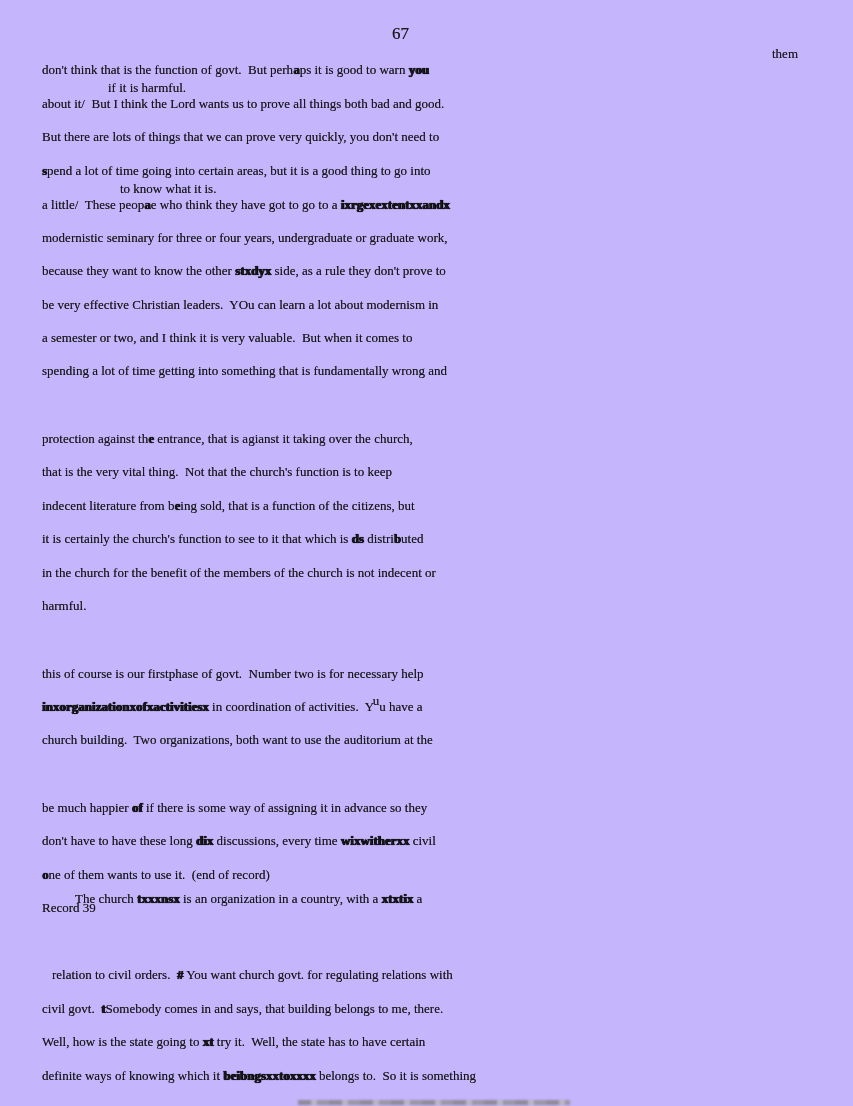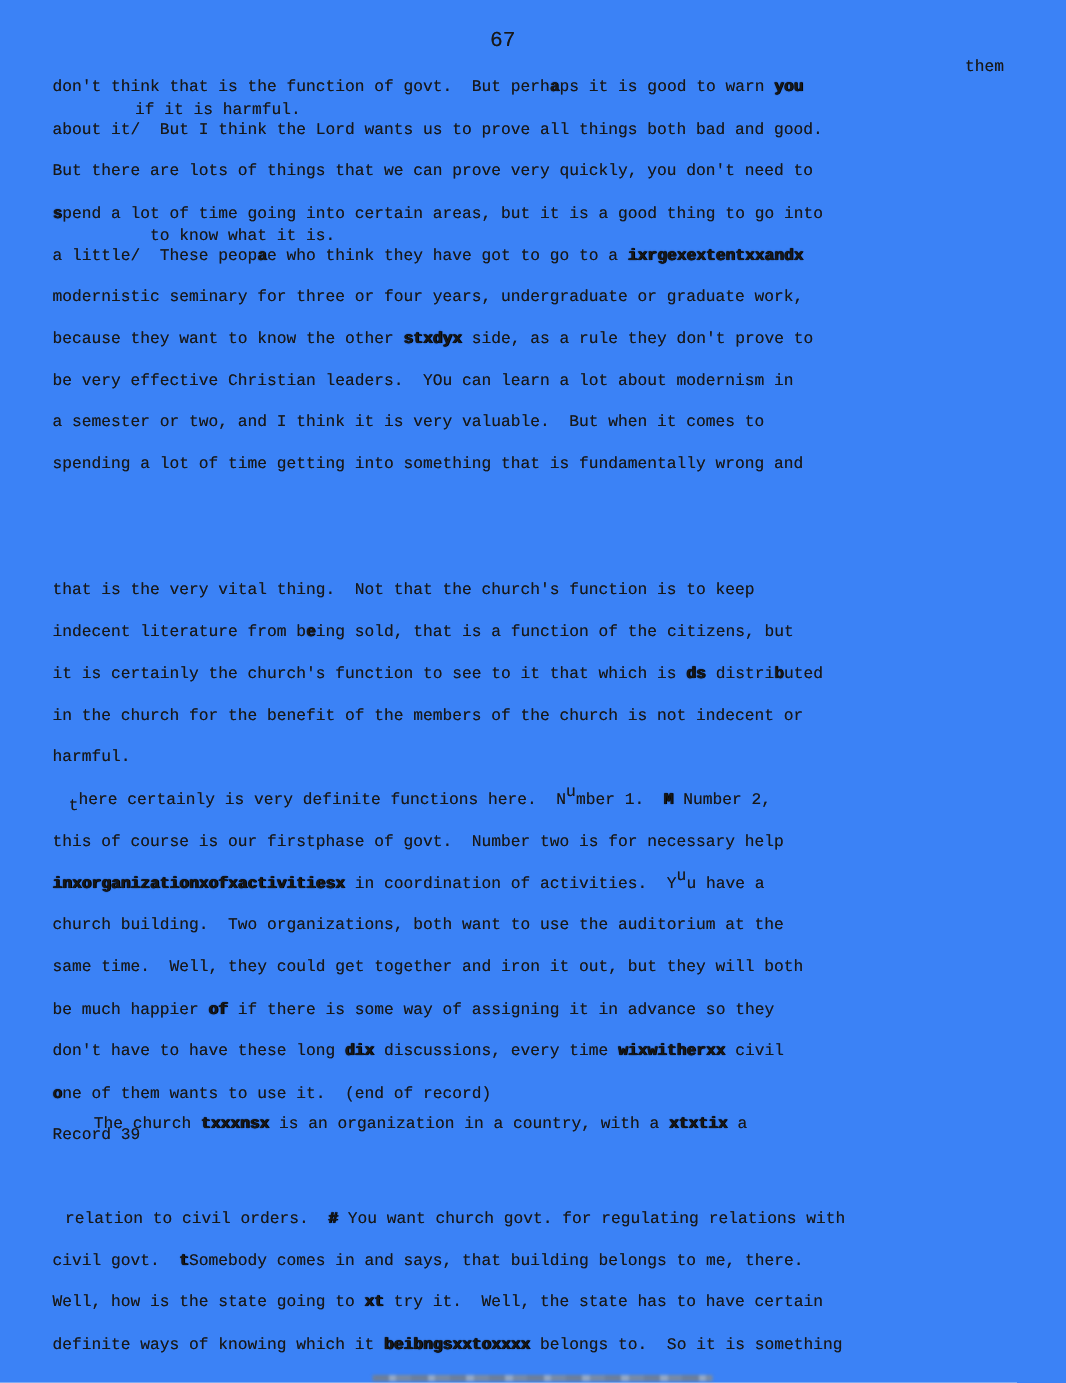--- a/index.html
+++ b/index.html
@@ -43,46 +43,45 @@
   .scan-artifact{
     position:absolute;
     background:repeating-linear-gradient(90deg,#7e7e7a 0 13px,#b5b5af 13px 19px,#8d8d88 19px 31px);
     filter:blur(1.2px);
     opacity:.75;
   }
 </style>
 </head>
 <body>
 
-<div class="page" style="background: #3b82f6; color: rgb(24, 24, 24);">
+<div class="page" style="background: #c4b5fd; color: rgb(24, 24, 24); font-family: Liberation Serif, serif;">
   <div class="page-number" style="left: 392px; top: 24px;">67</div>
   <div class="scan-artifact" style="left: 298px; top: 1100px; width: 272px; height: 5px;"></div>
 <div class="tline" style="left: 772px; top: 47px;"><span class="s-n">them</span></div>
     <div class="tline" style="left: 42px; top: 63px;"><span class="s-n">don't think that is the function of govt.  But perh</span><span class="s-over">a</span><span class="s-n">ps it is good to warn </span><span class="s-x">you</span></div>
     <div class="tline" style="left: 108px; top: 81px;"><span class="s-n">if it is harmful.</span></div>
     <div class="tline" style="left: 42px; top: 97px;"><span class="s-n">about it/  But I think the Lord wants us to prove all things both bad and good.</span></div>
     <div class="tline" style="left: 42px; top: 130px;"><span class="s-n">But there are lots of things that we can prove very quickly, you don't need to</span></div>
     <div class="tline" style="left: 42px; top: 164px;"><span class="s-over">s</span><span class="s-n">pend a lot of time going into certain areas, but it is a good thing to go into</span></div>
     <div class="tline" style="left: 120px; top: 182px;"><span class="s-n">to know what it is.</span></div>
     <div class="tline" style="left: 42px; top: 198px;"><span class="s-n">a little/  These peop</span><span class="s-over">a</span><span class="s-n">e who think they have got to go to a </span><span class="s-x">ixrgexextentxxandx</span></div>
     <div class="tline" style="left: 42px; top: 231px;"><span class="s-n">modernistic seminary for three or four years, undergraduate or graduate work,</span></div>
     <div class="tline" style="left: 42px; top: 264px;"><span class="s-n">because they want to know the other </span><span class="s-x">stxdyx</span><span class="s-n"> side, as a rule they don't prove to</span></div>
     <div class="tline" style="left: 42px; top: 298px; text-align: right;"><span class="s-n">be very effective Christian leaders.  YOu can learn a lot about modernism in</span></div>
     <div class="tline" style="left: 42px; top: 331px;"><span class="s-n">a semester or two, and I think it is very valuable.  But when it comes to</span></div>
     <div class="tline" style="left: 42px; top: 364px;"><span class="s-n">spending a lot of time getting into something that is fundamentally wrong and</span></div>
+    <div class="tline" style="left: 42px; top: 432px;"><span class="s-n">protection against th</span><span class="s-over">e</span><span class="s-n"> entrance, that is agianst it taking over the church,</span></div>
     <div class="tline" style="left: 42px; top: 465px;"><span class="s-n">that is the very vital thing.  Not that the church's function is to keep</span></div>
     <div class="tline" style="left: 42px; top: 499px;"><span class="s-n">indecent literature from b</span><span class="s-over">e</span><span class="s-n">ing sold, that is a function of the citizens, but</span></div>
     <div class="tline" style="left: 42px; top: 532px;"><span class="s-n">it is certainly the church's function to see to it that which is </span><span class="s-x">ds</span><span class="s-n"> distri</span><span class="s-over">b</span><span class="s-n">uted</span></div>
     <div class="tline" style="left: 42px; top: 566px;"><span class="s-n">in the church for the benefit of the members of the church is not indecent or</span></div>
     <div class="tline" style="left: 42px; top: 599px;"><span class="s-n">harmful.</span></div>
-    <div class="tline" style="left: 55px; top: 633px;"><span class="s-sub">t</span><span class="s-n">here certainly is very definite functions here.  N</span><span class="s-sup">u</span><span class="s-n">mber 1.  </span><span class="s-x">M</span><span class="s-n"> Number 2,</span></div>
     <div class="tline" style="left: 42px; top: 667px;"><span class="s-n">this of course is our firstphase of govt.  Number two is for necessary help</span></div>
     <div class="tline" style="left: 42px; top: 700px;"><span class="s-x">inxorganizationxofxactivitiesx</span><span class="s-n"> in coordination of activities.  Y</span><span class="s-sup">u</span><span class="s-n">u have a</span></div>
     <div class="tline" style="left: 42px; top: 733px;"><span class="s-n">church building.  Two organizations, both want to use the auditorium at the</span></div>
-    <div class="tline" style="left: 42px; top: 767px;"><span class="s-n">same time.  Well, they could get together and iron it out, but they will both</span></div>
     <div class="tline" style="left: 42px; top: 801px;"><span class="s-n">be much happier </span><span class="s-x">of</span><span class="s-n"> if there is some way of assigning it in advance so they</span></div>
     <div class="tline" style="left: 42px; top: 834px;"><span class="s-n">don't have to have these long </span><span class="s-x">dix</span><span class="s-n"> discussions, every time </span><span class="s-x">wixwitherxx</span><span class="s-n"> civil</span></div>
     <div class="tline" style="left: 42px; top: 868px;"><span class="s-over">o</span><span class="s-n">ne of them wants to use it.  (end of record)</span></div>
     <div class="tline" style="left: 42px; top: 901px;"><span class="s-n">Record 39</span></div>
     <div class="tline" style="left: 75px; top: 892px; text-align: right;"><span class="s-n">The church </span><span class="s-x">txxxnsx</span><span class="s-n"> is an organization in a country, with a </span><span class="s-x">xtxtix</span><span class="s-n"> a</span></div>
     <div class="tline" style="left: 52px; top: 968px;"><span class="s-n">relation to civil orders.  </span><span class="s-x">#</span><span class="s-n"> You want church govt. for regulating relations with</span></div>
     <div class="tline" style="left: 42px; top: 1002px;"><span class="s-n">civil govt.  </span><span class="s-x">t</span><span class="s-n">Somebody comes in and says, that building belongs to me, there.</span></div>
     <div class="tline" style="left: 42px; top: 1035px;"><span class="s-n">Well, how is the state going to </span><span class="s-x">xt</span><span class="s-n"> try it.  Well, the state has to have certain</span></div>
     <div class="tline" style="left: 42px; top: 1069px;"><span class="s-n">definite ways of knowing which it </span><span class="s-x">beibngsxxtoxxxx</span><span class="s-n"> belongs to.  So it is something</span></div>
   </div>

